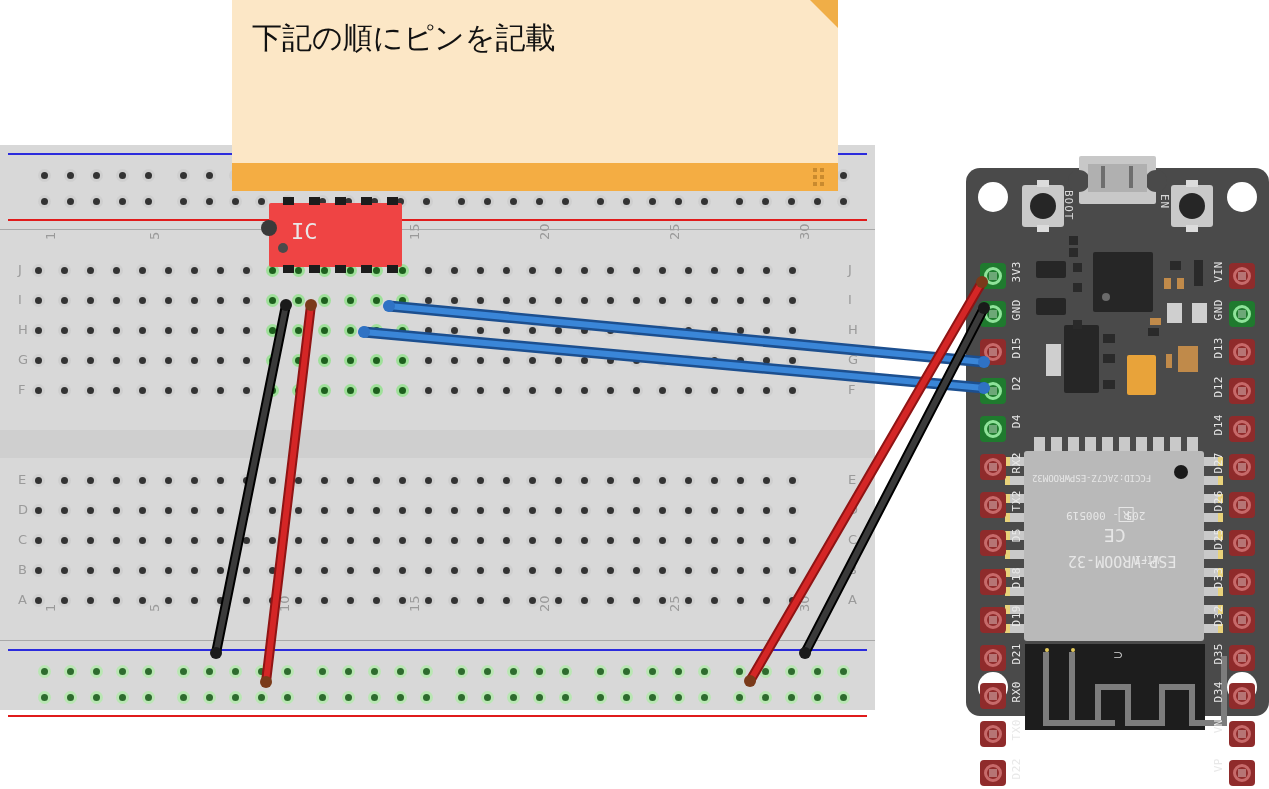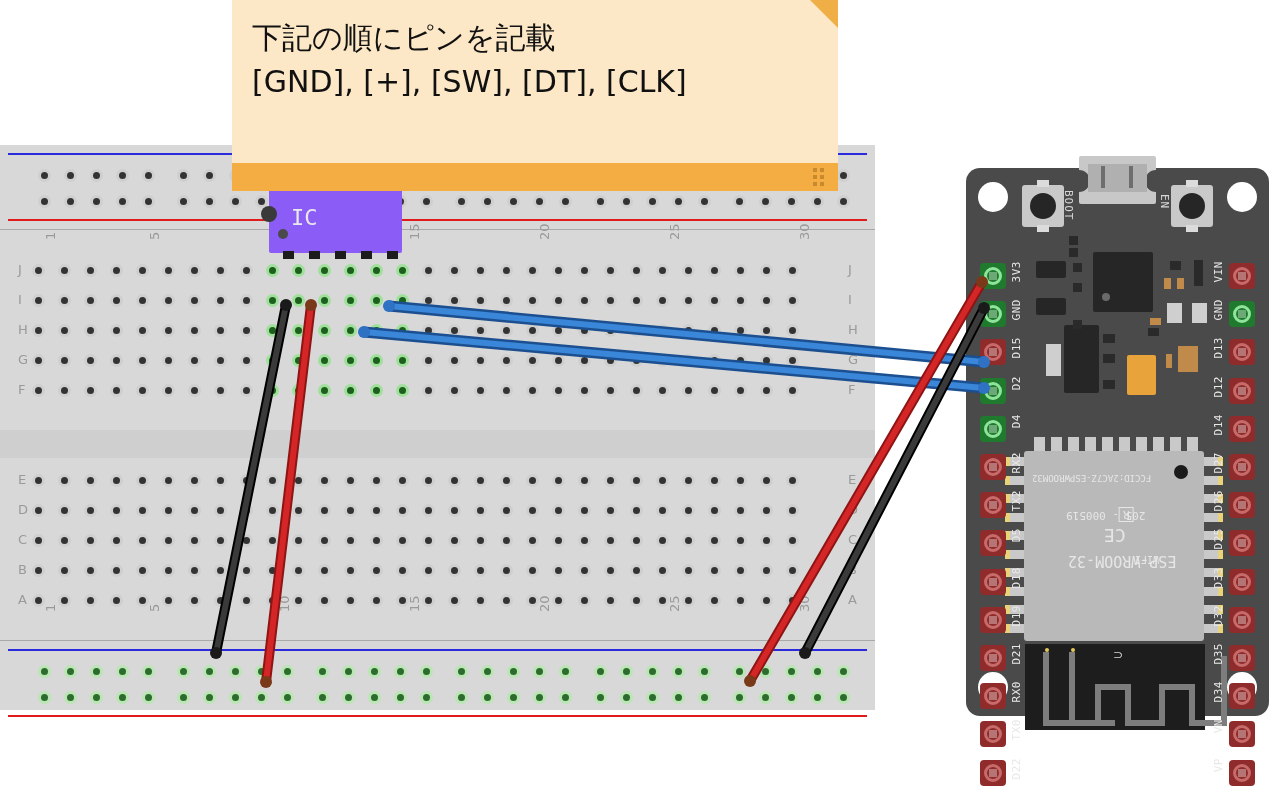--- a/index.html
+++ b/index.html
@@ -22,22 +22,22 @@
           background:#333;display:block;}
   .hole.green{background:#b9e6b3;}
   .hole.green i{background:#2e6b2e;}
   .hole.lit{background:#9fe09a;}
   .hole.lit i{background:#1d5f1d;}
 
   .bb-label{position:absolute;color:#9a9a9a;font-size:13px;
             font-family:"DejaVu Sans","Liberation Sans",sans-serif;}
 
   
-  #ic{position:absolute;left:269px;top:189px;width:133px;height:64px;
-      background:#8b5cf6;border-radius:2px;z-index:6;}
+  #ic{position:absolute;left:269px;top:203px;width:133px;height:64px;
+      background:#ef4444;border-radius:2px;z-index:6;}
   #ic .notch{position:absolute;left:-8px;top:17px;width:16px;height:16px;
              border-radius:50%;background:#3a3a3a;}
   #ic .dot{position:absolute;left:9px;top:40px;width:10px;height:10px;
            border-radius:50%;background:#4a4a4a;}
   #ic .ic-text{position:absolute;left:22px;top:16px;color:#e9e9e9;font-size:22px;
                font-family:"DejaVu Sans Mono","Liberation Mono",monospace;}
   #ic .pin{position:absolute;bottom:-6px;width:11px;height:8px;background:#1c1c1c;}
   #ic .pin-top{position:absolute;top:-6px;width:11px;height:8px;background:#1c1c1c;}
 
   
@@ -1768,18 +1768,17 @@
     <div class="grip">
       <s style="left:0;top:0;"></s>
         <s style="left:7px;top:0;"></s>
       <s style="left:0;top:7px;"></s>
         <s style="left:7px;top:7px;"></s>
       <s style="left:0;top:14px;"></s>
         <s style="left:7px;top:14px;"></s>
     </div>
     <div class="text">
       <div>下記の順にピンを記載</div>
-      <div>[GND], [+], [SW], [DT], [CLK]</div>
     </div>
   </div>
 
 
 </div>
 
 </body></html>

